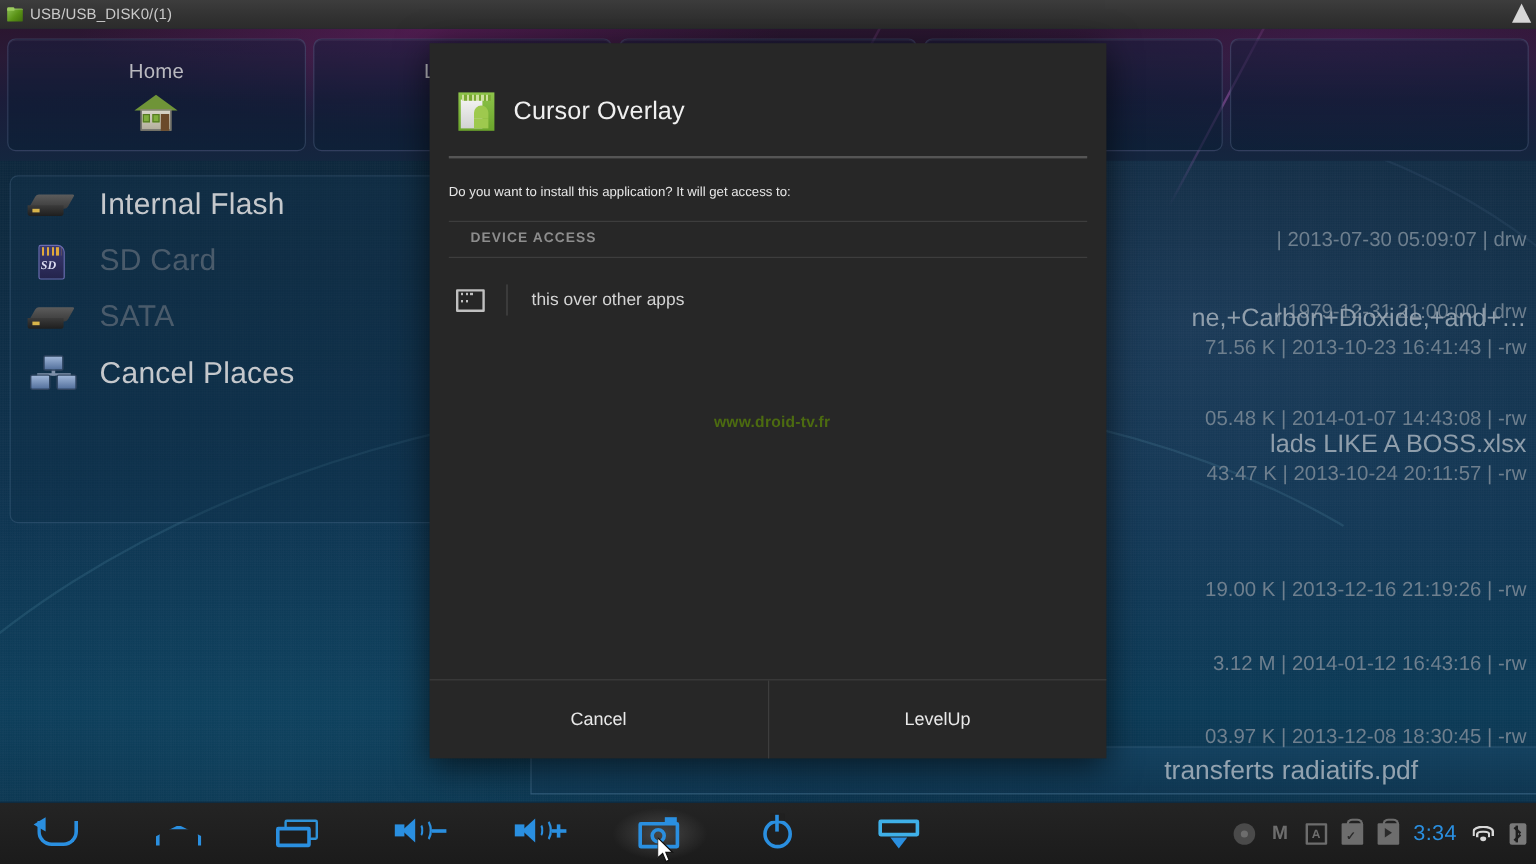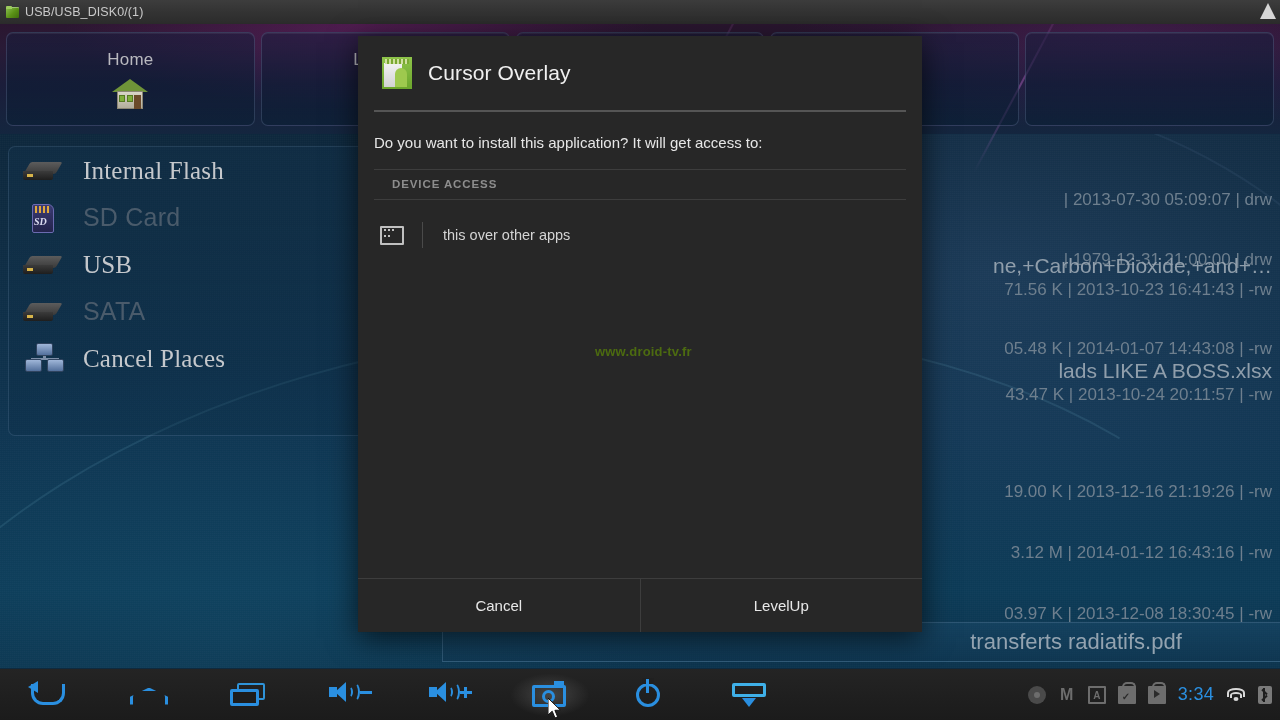--- a/index.html
+++ b/index.html
@@ -133,21 +133,21 @@
   
   #places{
     position:absolute; left:8px; top:146px; width:520px; height:290px;
     border:1px solid rgba(150,180,215,.16); border-radius:7px;
     background:linear-gradient(180deg, rgba(20,52,78,.38), rgba(14,46,70,.30));
     z-index:2;
   }
   .place{ display:flex; align-items:center; height:47px; padding-left:66px; }
   .place .pico{ width:42px; height:34px; margin-left:-52px; margin-right:18px; position:relative; flex:none;}
   .place .ptxt{ font-size:25px; letter-spacing:.2px; }
-  .place.on .ptxt{ color:#c5c8cc;font-family:Liberation Serif, serif; }
+  .place.on .ptxt{ color:#c5c8cc; }
   .place.off .ptxt{ color:#4a5b6b; }
 
   .hdd .top{position:absolute;left:4px;top:8px;width:32px;height:12px;
     background:linear-gradient(180deg,#5c5c5c,#3a3a3a);transform:skewX(-30deg);border-radius:2px;}
   .hdd .front{position:absolute;left:0px;top:17px;width:30px;height:9px;
     background:linear-gradient(180deg,#3b3b3b,#1e1e1e);border-radius:0 0 2px 2px;}
   .hdd .led{position:absolute;left:4px;top:20px;width:6px;height:3px;background:#d7b44a;}
 
   .sdc .card{position:absolute;left:9px;top:3px;width:22px;height:29px;
     background:linear-gradient(180deg,#3a3a72,#24244c);border:1px solid #6b6bb0;border-radius:2px 6px 2px 2px;}
@@ -184,49 +184,49 @@
     letter-spacing:.2px; z-index:30;
   }
 
   
   #dialog{
     position:absolute; left:358px; top:36px; width:564px; height:596px;
     background:#272727;
     box-shadow:0 6px 28px rgba(0,0,0,.65);
     z-index:20; display:flex; flex-direction:column;
   }
-  #dlg-header{ height:74px; display:flex; align-items:center; padding:0 16px 0 24px; }
+  #dlg-header{ height:74px; display:flex; align-items:center; padding:0 16px 0 24px;margin-top:20px; }
   #apk-icon{ width:30px; height:32px; position:relative; flex:none; margin-right:16px; }
   #apk-icon .bg{position:absolute;inset:0;background:linear-gradient(180deg,#8ec44a 0%,#6ba52b 100%);}
   #apk-icon .pg{position:absolute;left:2px;top:6px;width:18px;height:24px;
     background:linear-gradient(180deg,#f2f2f2,#d2d2d2);}
   #apk-icon .strip{position:absolute;left:3px;top:2px;width:24px;height:5px;
     background:repeating-linear-gradient(90deg,#cfe0a0 0 2px,#7aa832 2px 4px);}
   #apk-icon .head{position:absolute;left:13px;top:11px;width:12px;height:11px;
     background:#9ec94e;border-radius:11px 11px 0 0;}
   #apk-icon .bodyb{position:absolute;left:13px;top:22px;width:12px;height:8px;background:#9ec94e;}
   #dlg-title{ font-size:21px; color:#f0f0f0; letter-spacing:.1px; }
   #dlg-rule{ height:2px; background:#555; margin:0 16px; }
-  #dlg-question{ padding:22px 18px 18px 16px; font-size:15px; color:#e6e6e6; }
+  #dlg-question{ padding:22px 18px 18px 16px; font-size:11px; color:#e6e6e6; }
   #dlg-section{
     margin:0 16px; padding:8px 0 9px 18px;
     border-top:1px solid #3d3d3d; border-bottom:1px solid #3d3d3d;
     font-size:11.5px; font-weight:bold; color:#8d8d8d; letter-spacing:.9px;
   }
   #perm-list{ flex:1; padding-top:14px; }
   .perm{ display:flex; align-items:center; padding:8px 0 8px 22px; }
   .perm-ico{ width:24px; height:19px; position:relative; flex:none; margin-right:18px; }
   .perm-ico .fr{position:absolute;inset:0;border:2px solid #c0c0c0;border-radius:1px;}
   .perm-ico .dots{position:absolute;left:4px;top:3px;width:11px;height:2px;
     background:repeating-linear-gradient(90deg,#c0c0c0 0 2px,transparent 2px 4px);}
   .perm-ico .dots2{position:absolute;left:4px;top:9px;width:7px;height:2px;
     background:repeating-linear-gradient(90deg,#c0c0c0 0 2px,transparent 2px 4px);}
   .perm-div{ width:1px; height:26px; background:#4a4a4a; margin-right:20px; }
   .perm-txt{ font-size:14.5px; color:#d4d4d4; }
-  #dlg-buttons{ height:54px; border-top:1px solid #3d3d3d; display:flex; }
+  #dlg-buttons{ height:66px; border-top:1px solid #3d3d3d; display:flex; }
   .dlg-btn{
     flex:1; display:flex; align-items:center; justify-content:center;
     font-size:15px; color:#e8e8e8; cursor:pointer;
   }
   #btn-divider{ width:1px; background:#3d3d3d; }
 
   
   #navbar{
     position:absolute; left:0; bottom:0; width:1280px; height:52px;
     background:linear-gradient(180deg,#242424 0%,#1b1b1b 100%);
@@ -359,28 +359,20 @@
         </span>
       <span class="ptxt">Internal Flash</span>
     </div>
     <div class="place off">
       <span class="pico sdc">
         <i class="card"></i>
           <i class="pins"></i>
           <i class="sd">SD</i>
         </span>
       <span class="ptxt">SD Card</span>
-    </div>
-    <div class="place on">
-      <span class="pico hdd">
-        <i class="top"></i>
-          <i class="front"></i>
-          <i class="led"></i>
-        </span>
-      <span class="ptxt">USB</span>
     </div>
     <div class="place off">
       <span class="pico hdd">
         <i class="top"></i>
           <i class="front"></i>
           <i class="led"></i>
         </span>
       <span class="ptxt">SATA</span>
     </div>
     <div class="place on">

